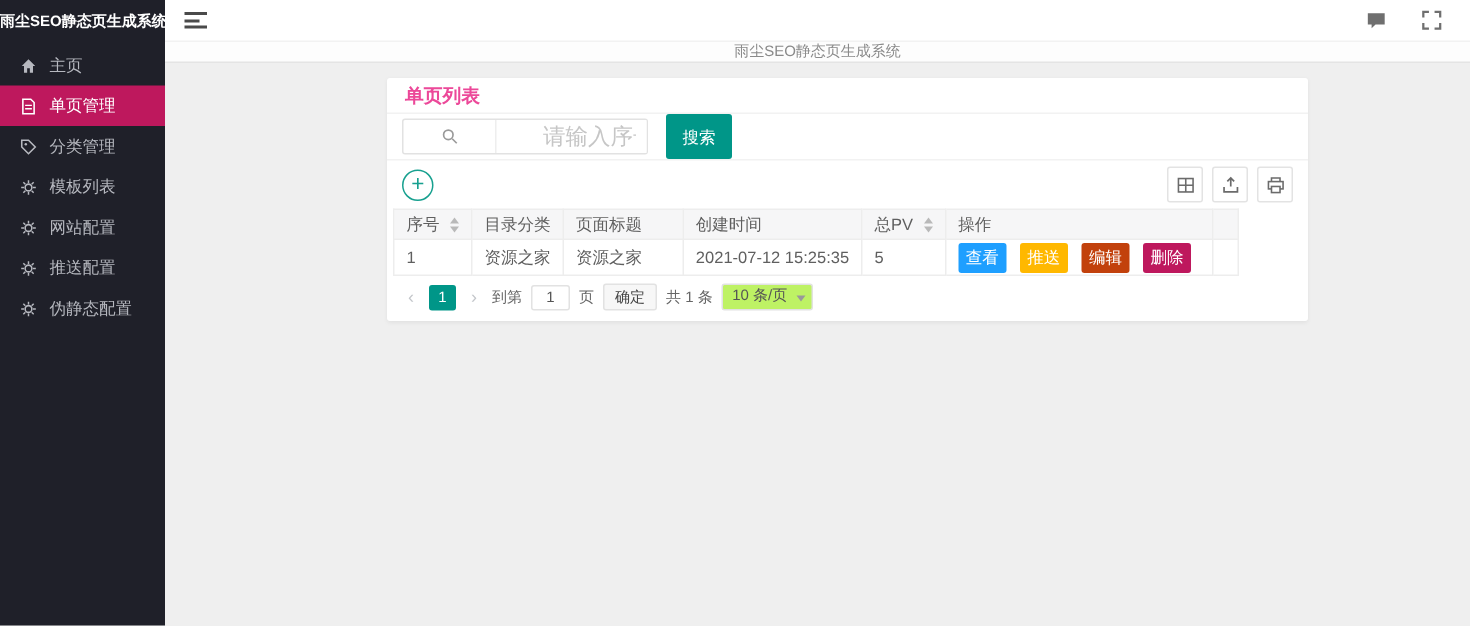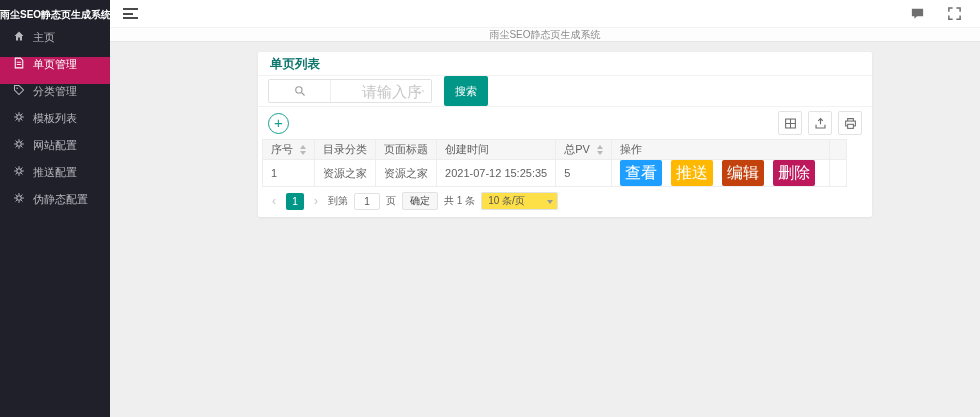--- a/index.html
+++ b/index.html
@@ -2,21 +2,21 @@
 <html><head>
 <meta charset="utf-8">
 <style>
   * { margin:0; padding:0; box-sizing:border-box; }
   html,body { width:980px; height:417px; overflow:hidden;
     font-family:"Liberation Sans", sans-serif; background:#efefef; }
 
   
   .sidebar { position:absolute; left:0; top:0; width:110px; height:417px; background:#1f2029; z-index:3; }
   .sb-title { height:30px; line-height:30px; text-align:center; color:#fff; font-size:10px; font-weight:bold; white-space:nowrap; }
-  .menu-item { height:27px; display:flex; align-items:flex-start; padding-left:13px; gap:8px;
+  .menu-item { height:27px; display:flex; align-items:center; padding-left:13px; gap:8px;
     color:#b6b8bf; font-size:11px; cursor:pointer; white-space:nowrap; }
   .menu-item.active { background:#be185d; color:#fff; }
   .mi { width:12px; height:12px; display:inline-flex; }
   .mi svg { width:12px; height:12px; }
 
   
   .header { position:absolute; left:110px; top:0; width:870px; height:28px; background:#fff;
     border-bottom:1px solid #f2f2f2; z-index:2; }
   .burger { position:absolute; left:13px; top:8px; width:15px; height:12px; cursor:pointer; }
   .burger i { display:block; height:2px; background:#4a4a4a; margin-bottom:2.5px; }
@@ -25,21 +25,21 @@
   .hdr-icons .hic { width:15px; height:15px; cursor:pointer; }
   .hdr-icons svg { width:15px; height:15px; }
 
   .tabbar { position:absolute; left:110px; top:28px; width:870px; height:14px; background:#fdfdfd;
     border-bottom:1px solid #e4e4e4; text-align:center; font-size:10px; color:#8a8a8a; line-height:14px; z-index:2;}
 
   
   .content { position:absolute; left:110px; top:42px; width:870px; height:375px; background:#efefef; }
   .card { position:absolute; left:148px; top:10px; width:614px; background:#fff; border-radius:2px;
     box-shadow:0 1px 3px rgba(0,0,0,.06); padding-bottom:4px; }
-  .card-title { padding:5px 12px 4px; font-size:12.5px; font-weight:bold; color:#0f766e;
+  .card-title { padding:5px 12px 4px; font-size:12.5px; font-weight:bold; color:#ec4899;
     border-bottom:1px solid #f2f2f2; line-height:14px; }
 
   .search-row { padding:3px 10px; border-bottom:1px solid #f2f2f2; display:flex; align-items:center; height:31px; }
   .search-group { display:flex; border:1px solid #e2e2e2; height:24px; border-radius:2px; }
   .search-icell { width:62px; display:flex; align-items:center; justify-content:center; border-right:1px solid #eee; color:#9a9a9a; }
   .search-icell svg { width:12px; height:12px; }
   .search-group input { width:76px; border:none; outline:none; font-size:15px; padding:0 7px; color:#555;
     font-family:"Liberation Sans",sans-serif;margin-left:24px; }
   .search-group input::placeholder { color:#c6c6c6; }
   .search-btn { margin-left:12px; height:30px; padding:0 11px; background:#009688; color:#fff; border:none;
@@ -54,33 +54,33 @@
   .tool-btn svg { width:13px; height:13px; }
 
   table.grid { border-collapse:collapse; width:564px; margin:0 4px; font-size:11px; color:#5f5f5f; }
   .grid th { background:#f6f6f7; font-weight:normal; text-align:left; padding:0 8px; height:20px;
     border:1px solid #ededed; white-space:nowrap; }
   .grid td { padding:0 8px; height:24px; border:1px solid #ededed; white-space:nowrap; }
   .sort { display:inline-flex; flex-direction:column; vertical-align:middle; margin-left:4px; cursor:pointer; }
   .sort i { width:0; height:0; border-left:3.5px solid transparent; border-right:3.5px solid transparent; }
   .sort .up { border-bottom:4px solid #b9b9b9; margin-bottom:1.5px; }
   .sort .dn { border-top:4px solid #b9b9b9; }
-  .ab { display:inline-block; border:none; border-radius:2px; color:#fff; font-size:16px; padding:2.5px 5px;
+  .ab { display:inline-block; border:none; border-radius:2px; color:#fff; font-size:11px; padding:2.5px 5px;
     margin-right:6px; cursor:pointer; font-family:"Liberation Sans",sans-serif; }
 
   .pager { display:flex; align-items:center; gap:6px; padding:5px 10px 3px; font-size:10px; color:#666; }
   .pg-arrow { color:#c3c6ca; font-size:12px; width:12px; text-align:center; cursor:pointer; line-height:16px; }
   .pg-cur { min-width:18px; height:17px; line-height:17px; padding:0 4px; background:#009688; color:#fff;
     text-align:center; border-radius:2px; }
   .pg-input { width:26px; height:17px; border:1px solid #e2e2e2; border-radius:2px; text-align:center;
     font-size:10px; color:#555; outline:none; font-family:"Liberation Sans",sans-serif; }
   .pg-btn { height:18px; padding:0 7px; border:1px solid #e2e2e2; background:#f7f7f7; border-radius:2px;
     font-size:10px; color:#444; cursor:pointer; font-family:"Liberation Sans",sans-serif; }
-  .pg-select { position:relative; height:18px; border:1px solid #e2e2e2; border-radius:2px; background:#fde047;
-    padding:0 32px 0 6px; line-height:16px; cursor:pointer; color:#555; }
+  .pg-select { position:relative; height:18px; border:1px solid #e2e2e2; border-radius:2px; background:#bef264;
+    padding:0 16px 0 6px; line-height:16px; cursor:pointer; color:#555; }
   .pg-select .caret { position:absolute; right:4px; top:7px; width:0; height:0;
     border-left:3.5px solid transparent; border-right:3.5px solid transparent; border-top:4px solid #999; }
 </style>
 </head>
 <body>
 
 <div class="sidebar">
   <div class="sb-title">雨尘SEO静态页生成系统</div>
 
   <div class="menu-item">

